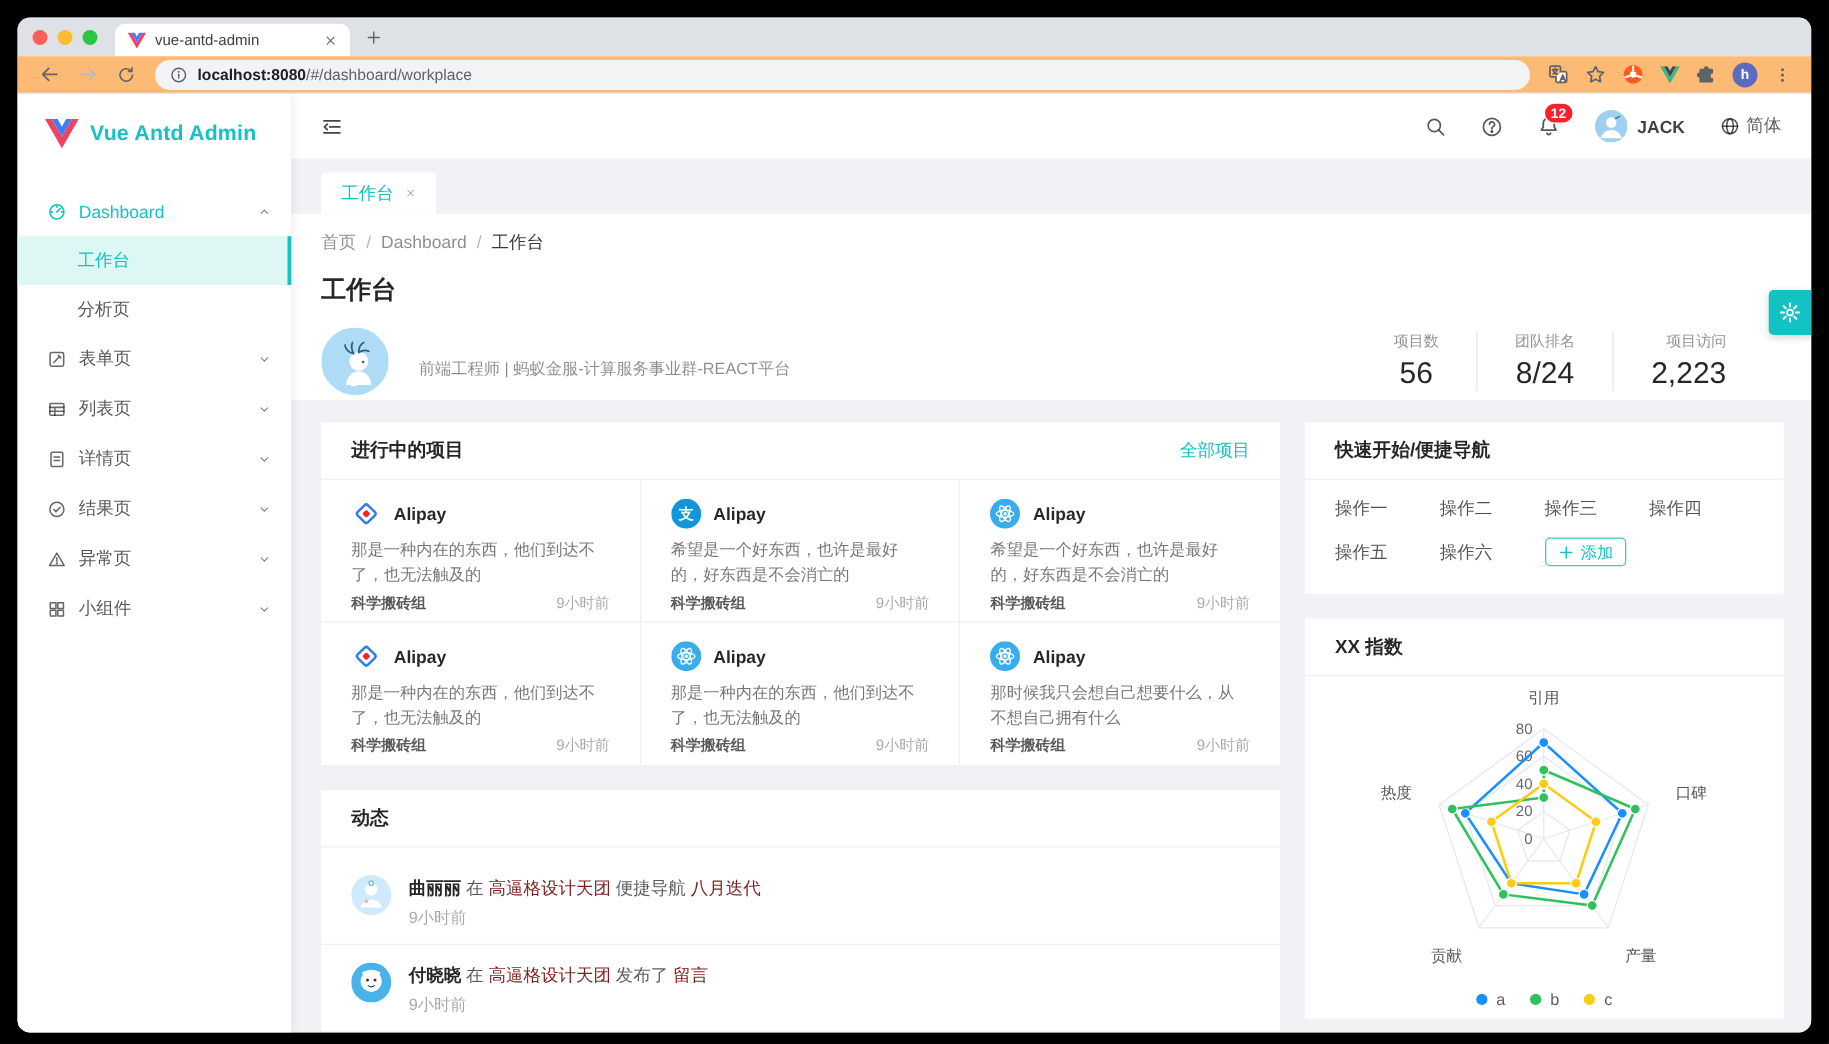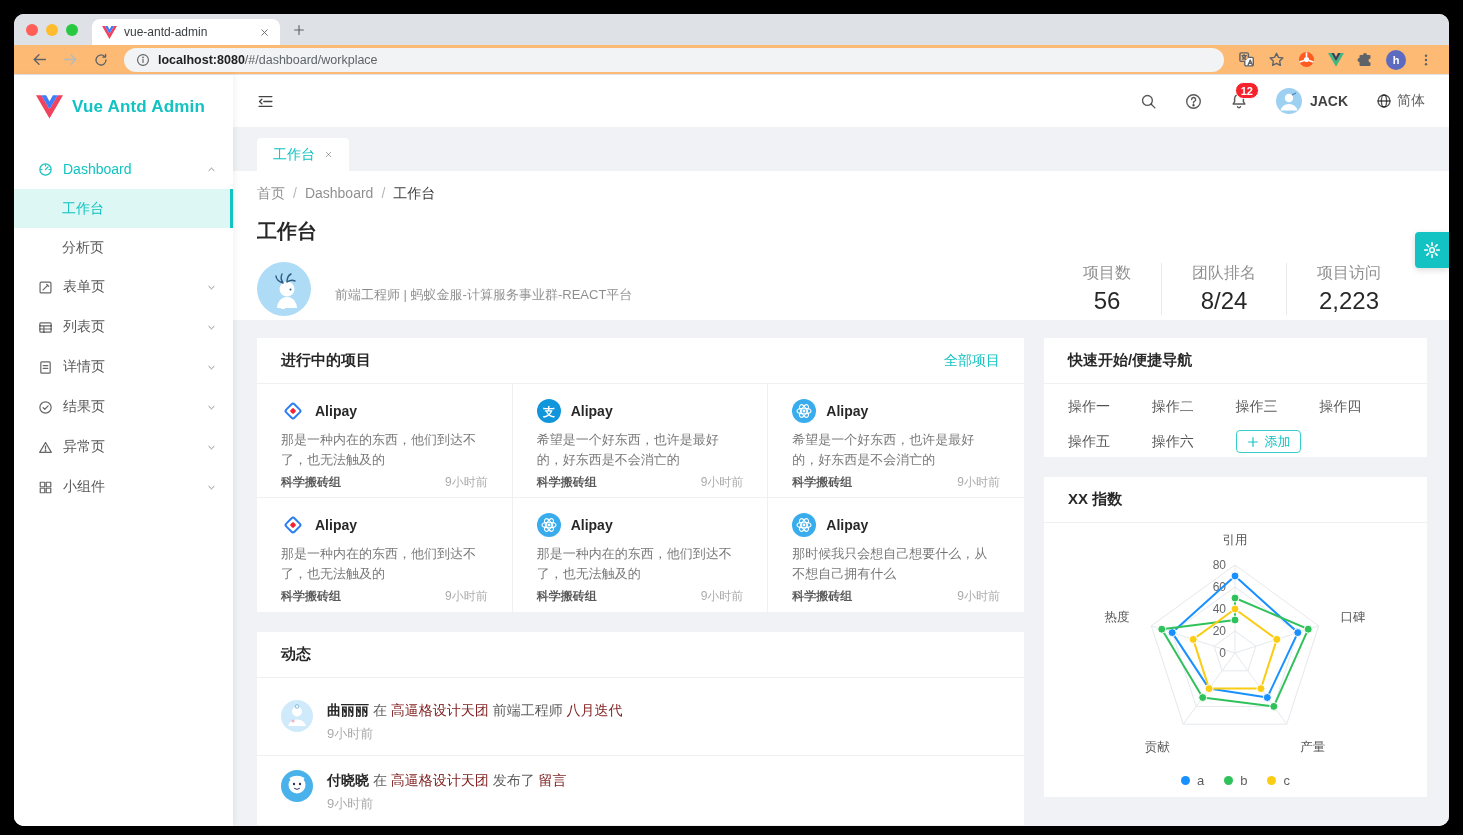--- a/index.html
+++ b/index.html
@@ -68,21 +68,21 @@
   .page-title{font-size:20px;font-weight:700;color:rgba(0,0,0,.85);margin:15px 0 17px;}
   .welcome{display:flex;align-items:center;}
   .deer{width:54px;height:54px;border-radius:50%;flex:none;}
   .greet{margin-left:24px;}
   .greet-title{font-size:19px;color:rgba(0,0,0,.85);}
   .greet-sub{font-size:13px;color:rgba(0,0,0,.45);margin-top:11px;}
   .stats{margin-left:auto;display:flex;align-items:center;}
   .stat{padding:0 30px;text-align:center;}
   .stat + .stat{border-left:1px solid #e8e8e8;}
   .stat:last-child{padding-right:44px;}
-  .stat-label{font-size:16px;color:rgba(0,0,0,.45);margin-bottom:3px;}
+  .stat-label{font-size:12px;color:rgba(0,0,0,.45);margin-bottom:3px;text-align:right;}
   .stat-value{font-size:24px;color:rgba(0,0,0,.85);}
   
   .content{flex:1;display:flex;gap:20px;padding:18px 22px 0 24px;min-height:0;overflow:hidden;}
   .leftcol{flex:1;min-width:0;}
   .rightcol{width:383px;flex:none;}
   .card{background:#fff;border-radius:0;}
   .card-head{height:46px;display:flex;align-items:center;padding:0 24px;border-bottom:1px solid #f0f0f0;}
   .card-title{font-size:15px;font-weight:700;color:rgba(0,0,0,.85);}
   .card-extra{margin-left:auto;font-size:14px;color:#13c2c2;cursor:pointer;}
   .projects-grid{display:grid;grid-template-columns:repeat(3,1fr);}
@@ -97,21 +97,21 @@
   .project-group{font-weight:700;color:rgba(0,0,0,.65);cursor:pointer;}
   .project-time{margin-left:auto;color:rgba(0,0,0,.35);}
   .act-body{padding-top:8px;}
   .activity{display:flex;gap:14px;padding:14px 24px 12px;border-bottom:1px solid #f0f0f0;}
   .activity:last-child{border-bottom:none;}
   .act-av{width:32px;height:32px;border-radius:50%;flex:none;}
   .act-text{font-size:14px;line-height:20px;}
   .act-user{font-weight:700;color:rgba(0,0,0,.85);}
   .act-link{color:#7f1d1d;cursor:pointer;}
   .act-time{font-size:13px;color:rgba(0,0,0,.35);margin-top:5px;}
-  .quick-body{padding:14px 24px 4px;display:grid;grid-template-columns:repeat(4,1fr);
+  .quick-body{padding:14px 24px 22px;display:grid;grid-template-columns:repeat(4,1fr);
     row-gap:14px;align-items:center;font-size:14px;}
   .quick-link{color:rgba(0,0,0,.68);cursor:pointer;}
   .add-btn{display:inline-flex;align-items:center;gap:5px;height:23px;padding:0 9px;
     border:1px solid #36cfc9;border-radius:4px;color:#13c2c2;font-size:13px;cursor:pointer;
     background:#fff;justify-self:start;}
   .radar-card{margin-top:20px;height:320px;overflow:hidden;}
   .radar-body{padding:8px 15px 0;}
   .legend{display:flex;justify-content:center;align-items:center;gap:20px;padding:4px 0 12px;
     font-size:13px;color:rgba(0,0,0,.65);}
   .legend-item{display:flex;align-items:center;gap:7px;cursor:pointer;}
@@ -578,21 +578,21 @@
                     <span class="icon act-av">
                       <svg width="32" height="32" viewBox="0 0 32 32">
                         <circle cx="16" cy="16" r="16" fill="#cfeafb"></circle>
                         <circle cx="16" cy="11.5" r="5" fill="#fff"></circle>
                         <path d="M7 26 a9.5 9.5 0 0 1 18 0 Z" fill="#fff"></path>
                         <circle cx="16" cy="6.5" r="1.8" fill="#fff" stroke="#7db8dd"></circle>
                         <circle cx="12" cy="21" r="1.6" fill="#f4b0c0"></circle>
                       </svg>
                     </span>
                     <div>
-                      <div class="act-text"><span class="act-user">曲丽丽</span><span> 在 </span><span class="act-link">高逼格设计天团</span><span> 前端工程师 </span><span class="act-link">八月迭代</span></div>
+                      <div class="act-text"><span class="act-user">曲丽丽</span><span> 在 </span><span class="act-link">高逼格设计天团</span><span> 便捷导航 </span><span class="act-link">八月迭代</span></div>
                       <div class="act-time">9小时前</div>
                     </div>
                   </div>
                   <div class="activity">
                     <span class="icon act-av">
                       <svg width="32" height="32" viewBox="0 0 32 32">
                         <circle cx="16" cy="16" r="16" fill="#49b2ea"></circle>
                         <circle cx="16" cy="15" r="8.5" fill="#fff"></circle>
                         <circle cx="13" cy="14" r="1.2" fill="#335"></circle>
                         <circle cx="19" cy="14" r="1.2" fill="#335"></circle>

